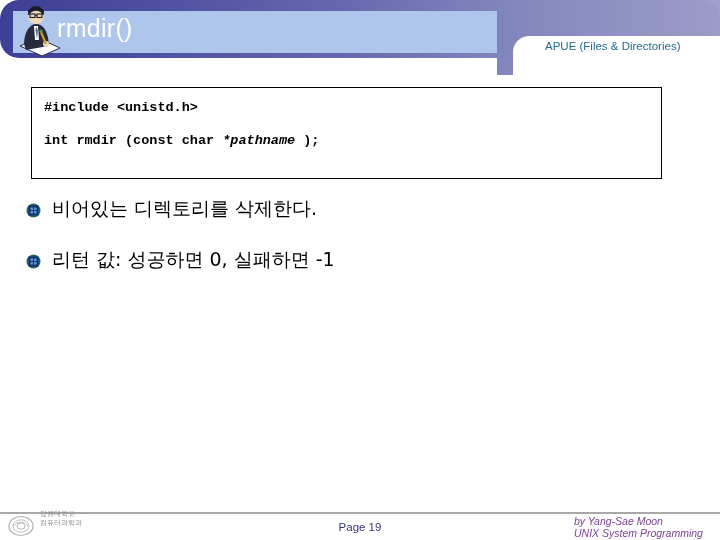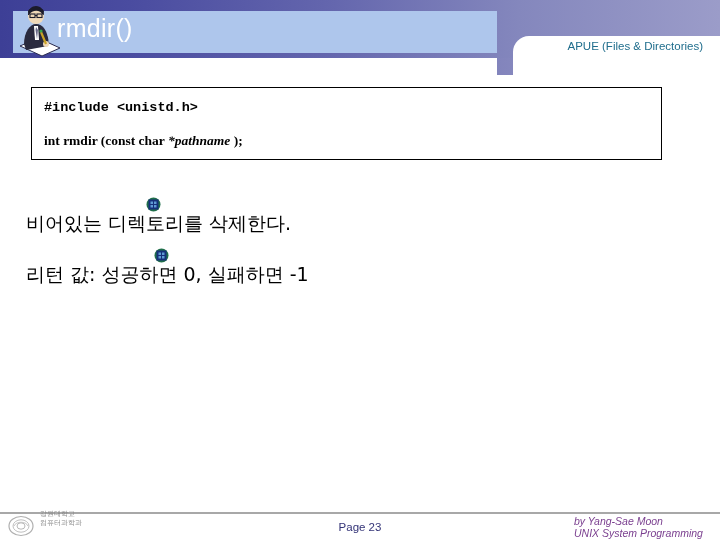--- a/index.html
+++ b/index.html
@@ -16,20 +16,21 @@
   }
 
   
   #header {
     position: absolute;
     left: 0;
     top: 0;
     width: 720px;
     height: 58px;
     background: linear-gradient(to right, #3d3f96 0%, #4a4ca0 18%, #6365ad 45%, #8487bd 72%, #9b9cc9 100%);
+    border-radius: 19px;
   }
   #header-extension {
     position: absolute;
     left: 497px;
     top: 0;
     width: 223px;
     height: 75px;
     background: linear-gradient(to right, #8284bc 0%, #9394c4 40%, #a0a1cb 100%);
   }
   #title-bar {
@@ -65,58 +66,57 @@
     width: 207px;
     height: 39px;
     background: #ffffff;
     border-top-left-radius: 16px;
   }
   #apue-label {
     position: absolute;
     left: 545px;
     top: 40px;
     width: 158px;
-    text-align: right;
+    text-align: left;
     font-size: 11.5px;
     color: #1f6d8c;
     white-space: nowrap;
   }
 
   
   #code-box {
     position: absolute;
     left: 31px;
     top: 87px;
     width: 631px;
-    height: 73px;
+    height: 92px;
     border: 1px solid #000000;
     background: #ffffff;
     box-sizing: border-box;
   }
   .code-line {
     position: absolute;
     left: 12px;
     font-family: "Liberation Mono", "DejaVu Sans Mono", monospace;
     font-size: 13.5px;
     font-weight: bold;
     color: #000000;
     white-space: pre;
   }
   #code-line-1 { top: 12px; }
-  #code-line-2 { top: 45px; font-family: Liberation Serif, serif; }
+  #code-line-2 { top: 45px; }
   .code-italic { font-style: italic; }
 
   
   .bullet-row {
     position: absolute;
     left: 26px;
     display: flex;
     align-items: center;
     white-space: nowrap;
-    flex-direction: column;
   }
   #bullet-row-0 { top: 196px; }
   #bullet-row-1 { top: 247px; text-align: center; }
   .bullet-marker {
     width: 15px;
     height: 15px;
     margin-right: 11px;
     flex: 0 0 auto;
     position: relative;
     top: 1px;
@@ -258,18 +258,18 @@
   <svg width="30" height="22" viewBox="0 0 30 22">
     <ellipse cx="15" cy="11" rx="12" ry="9.5" fill="none" stroke="#b0b0b0" stroke-width="1.2"></ellipse>
     <ellipse cx="15" cy="11" rx="8" ry="6.2" fill="none" stroke="#c0c0c0" stroke-width="1"></ellipse>
     <ellipse cx="15" cy="11" rx="4" ry="3.2" fill="none" stroke="#b8b8b8" stroke-width="1"></ellipse>
     <path d="M8 11 C10 6 20 6 22 11" fill="none" stroke="#c4c4c4" stroke-width="1"></path>
   </svg>
 </span>
 <div id="footer-logo-text">강원대학교
 컴퓨터과학과</div>
 
-<div id="footer-page">Page 23</div>
+<div id="footer-page">Page 19</div>
 
 <div id="footer-credit">
   <div>by Yang-Sae Moon</div>
   <div>UNIX System Programming</div>
 </div>
 
 </body></html>

